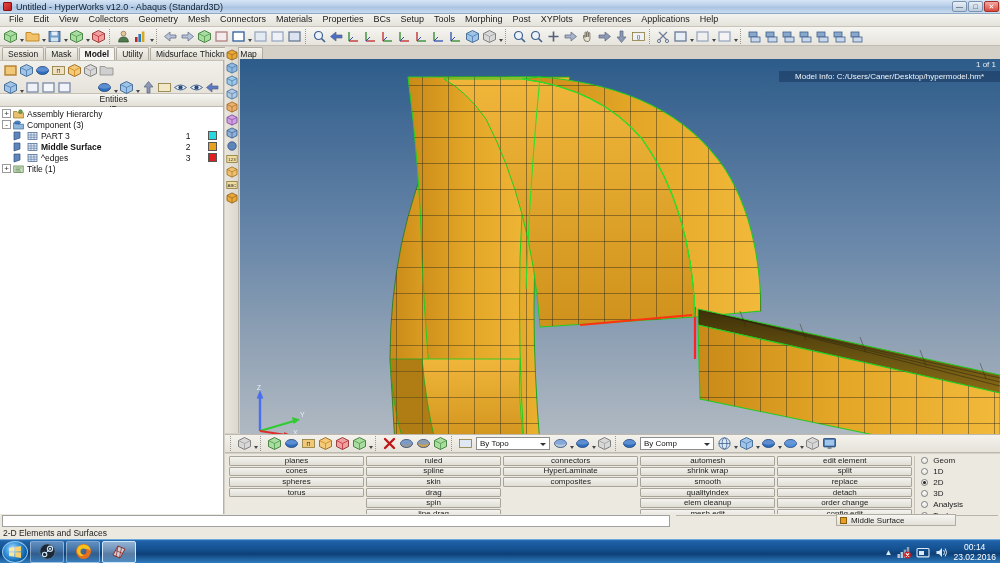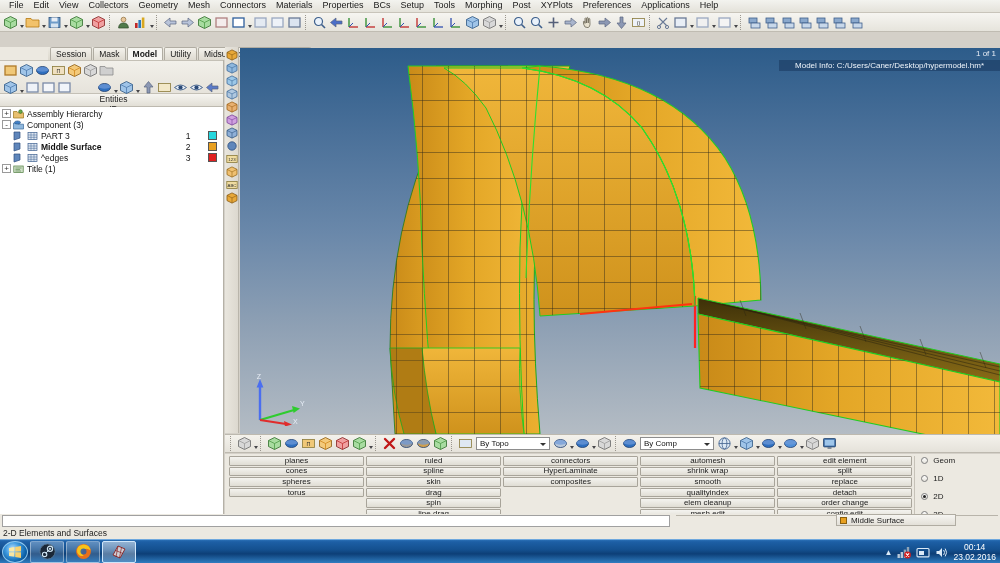--- a/index.html
+++ b/index.html
@@ -65,21 +65,21 @@
 
   
   .main { position: absolute; top: 47px; left: 0; width: 1000px; height: 481px; }
 
   
   .browser {
     position: absolute; left: 0; top: 0; width: 224px; height: 481px;
     background: #ece9e1; border-right: 1px solid #b5b1a7;
     display: flex; flex-direction: column;
   }
-  .tabrow { display: flex; height: 13px; padding-left: 2px; background: linear-gradient(180deg,#eceae2,#ddd9ce); margin-left: 48px; }
+  .tabrow { display: flex; height: 13px; padding-left: 2px; background: linear-gradient(180deg,#eceae2,#ddd9ce); }
   .tab {
     font-size: 8.5px; color: #1a1a1a; padding: 0 5px; line-height: 12px;
     border: 1px solid #b0aca2; border-bottom: none; background: linear-gradient(180deg,#f4f2ec,#dedad0);
     margin-right: 1px; border-radius: 2px 2px 0 0; white-space: nowrap;
   }
   .tab.active { background: #f7f6f2; font-weight: bold; }
   .brtools {
     height: 34px; background: linear-gradient(180deg,#f2f0ea,#e6e3db);
     border-top: 1px solid #c4c0b6; border-bottom: 1px solid #c4c0b6;
     padding: 2px 3px; display: flex; flex-direction: column; gap: 2px;
@@ -117,21 +117,21 @@
   
   .vp-wrap { position: absolute; left: 225px; top: 0; width: 775px; height: 481px; }
   .vptools {
     position: absolute; left: 0; top: 0; width: 14px; height: 386px;
     background: linear-gradient(90deg,#e9e6de,#dcd8cf);
     border-right: 1px solid #b9b5ab; display: flex; flex-direction: column;
     align-items: center; padding-top: 2px; gap: 1px;
   }
   .vti { width: 12px; height: 12px; flex: none; }
   .viewport {
-    position: absolute; left: 15px; top: 1px; width: 760px; height: 386px;
+    position: absolute; left: 15px; top: 12px; width: 760px; height: 386px;
     background: linear-gradient(180deg,#2d5c8a 0%,#4a7099 22%,#6a88aa 48%,#8ea0b4 72%,#b4bcc4 100%);
     overflow: hidden;
   }
   .vp-corner {
     position: absolute; right: 4px; top: 1px; font-size: 8px; color: #e8eef6;
   }
   .modelinfo {
     position: absolute; right: 0px; top: 12px; font-size: 8px; color: #eef4fb;
     background: rgba(24,54,92,0.55); padding: 1px 16px; white-space: nowrap;
   }
@@ -162,21 +162,21 @@
   }
   .cmdcol { display: flex; flex-direction: column; gap: 1px; width: 141px; }
   .cbtn {
     height: 9.6px; background: linear-gradient(180deg,#f4f3ef,#e0ddd4);
     border: 1px solid #a8a49a; border-radius: 1px;
     font-size: 8px; color: #1a1a1a; display: flex; align-items: center; justify-content: center;
     line-height: 1; white-space: nowrap;
   }
   .cbtn.empty { visibility: hidden; }
   .radiocol {
-    width: 86px; display: flex; flex-direction: column; gap: 9px;
+    width: 86px; display: flex; flex-direction: column; gap: 2px;
     border-left: 1px solid #c6c2b8; padding-left: 6px;
   }
   .radio { display: flex; align-items: center; height: 9.6px; font-size: 8px; color: #1a1a1a; }
   .rdot {
     width: 7px; height: 7px; border-radius: 50%; border: 1px solid #7d7d7d;
     background: linear-gradient(180deg,#fdfdfd,#e6e4dc); margin-right: 5px; flex: none;
     display: flex; align-items: center; justify-content: center;
   }
   .rdot.on::after { content:""; width: 3px; height: 3px; border-radius: 50%; background: #222; }
 
@@ -224,20 +224,29 @@
     position: absolute; right: 0; top: 0; height: 24px; display: flex; align-items: center;
     padding-right: 4px; gap: 5px;
   }
   .clock { color: #fff; font-size: 8.5px; text-align: center; line-height: 10px; }
 </style>
 </head>
 <body>
 
 <div id="app">
 
+  <div class="titlebar">
+    <div class="title-icon"></div>
+    <div class="title-text">Untitled - HyperWorks v12.0 - Abaqus (Standard3D)</div>
+    <div class="win-btns">
+      <div class="win-btn">—</div>
+      <div class="win-btn">□</div>
+      <div class="win-btn close">✕</div>
+    </div>
+  </div>
 
   <div class="menubar" id="menubar">
       <div class="menu-item">File</div>
       <div class="menu-item">Edit</div>
       <div class="menu-item">View</div>
       <div class="menu-item">Collectors</div>
       <div class="menu-item">Geometry</div>
       <div class="menu-item">Mesh</div>
       <div class="menu-item">Connectors</div>
       <div class="menu-item">Materials</div>

